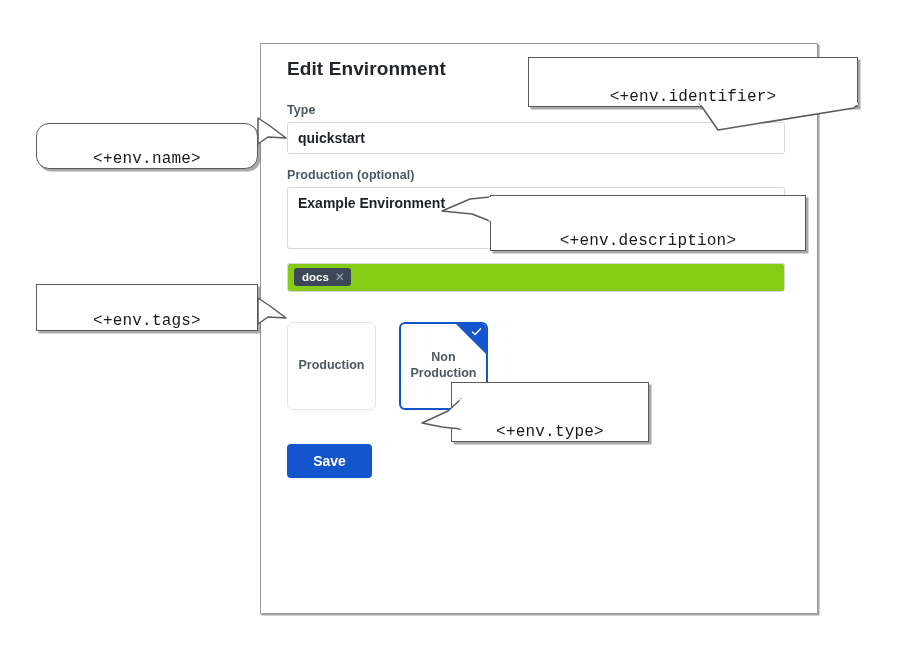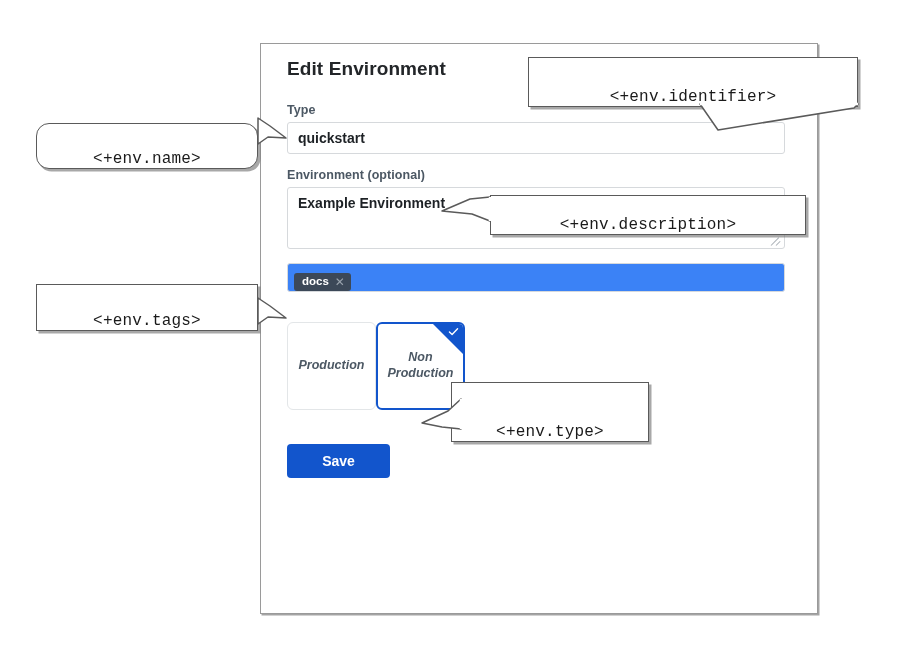--- a/index.html
+++ b/index.html
@@ -127,23 +127,23 @@
     width: 6px; left: 5px; top: 10px;
     transform: rotate(-45deg);
   }
 
   .tags-box {
     box-sizing: border-box;
     width: 100%;
     height: 29px;
     border: 1px solid #d6d9dc;
     border-radius: 3px;
-    background: #3b82f6;
-    display: flex;
-    align-items: flex-end;
+    background: #84cc16;
+    display: flex;
+    align-items: center;
     padding: 0 6px;
   }
   .tag-chip {
     display: inline-flex;
     align-items: center;
     background: #3c4858;
     color: #ffffff;
     font-size: 11.5px;
     font-weight: bold;
     border-radius: 3px;
@@ -164,21 +164,21 @@
 
   .type-label {
     font-size: 13px;
     color: #4c5864;
     font-weight: bold;
     margin-bottom: 9px;
   }
 
   .type-cards {
     display: flex;
-    font-style: italic;
+    gap: 23px;
   }
   .type-card {
     position: relative;
     box-sizing: border-box;
     width: 89px;
     height: 88px;
     border-radius: 6px;
     display: flex;
     align-items: center;
     justify-content: center;
@@ -219,21 +219,21 @@
   .save-button {
     display: inline-flex;
     align-items: center;
     justify-content: center;
     background: #1255cc;
     color: #ffffff;
     font-size: 14px;
     font-weight: bold;
     border: none;
     border-radius: 4px;
-    width: 103px;
+    width: 85px;
     height: 34px;
     cursor: pointer;
     font-family: "Liberation Sans", sans-serif;
     text-align: center;
   }
 
   
   .callout {
     position: absolute;
     background: #ffffff;
@@ -272,21 +272,21 @@
       <span class="id-line">
         <span>ID:</span>
         <span class="id-value">quickstart</span>
       </span>
     </div>
     <div class="text-input">quickstart</div>
 
     <div class="field-gap"></div>
 
     <div class="field-label-row">
-      <span class="field-label">Environment (optional)</span>
+      <span class="field-label">Production (optional)</span>
     </div>
     <div class="textarea-box">
       <span>Example Environment</span>
       <span class="resize-grip"></span>
     </div>
 
     <div class="field-gap"></div>
 
     <div class="tags-box">
       <span class="tag-chip">
@@ -325,21 +325,21 @@
 </svg>
 
 <div class="callout" style="left:528px; top:57px; width:330px; height:50px;">
   <span class="callout-text">&lt;+env.identifier&gt;</span>
 </div>
 <svg class="callout-tail" style="left:690px; top:100px; width:170px; height:40px;" viewBox="0 0 170 40">
   <path d="M10 4 L28 30 L164 8 L168 4 Z" fill="#ffffff" stroke="#5a5a5a" stroke-width="1.5" stroke-linejoin="round"></path>
   <path d="M10 4 L168 4" stroke="#ffffff" stroke-width="2.5"></path>
 </svg>
 
-<div class="callout" style="left:490px; top:195px; width:316px; height:40px;">
+<div class="callout" style="left:490px; top:195px; width:316px; height:56px;">
   <span class="callout-text">&lt;+env.description&gt;</span>
 </div>
 <svg class="callout-tail" style="left:436px; top:195px; width:62px; height:34px;" viewBox="0 0 62 34">
   <path d="M54 2 L54 26 L36 19 L6 16 L34 4 Z" fill="#ffffff" stroke="#5a5a5a" stroke-width="1.5" stroke-linejoin="round"></path>
   <path d="M54 2 L54 26" stroke="#ffffff" stroke-width="2.5"></path>
 </svg>
 
 <div class="callout" style="left:36px; top:284px; width:222px; height:47px;">
   <span class="callout-text">&lt;+env.tags&gt;</span>
 </div>

